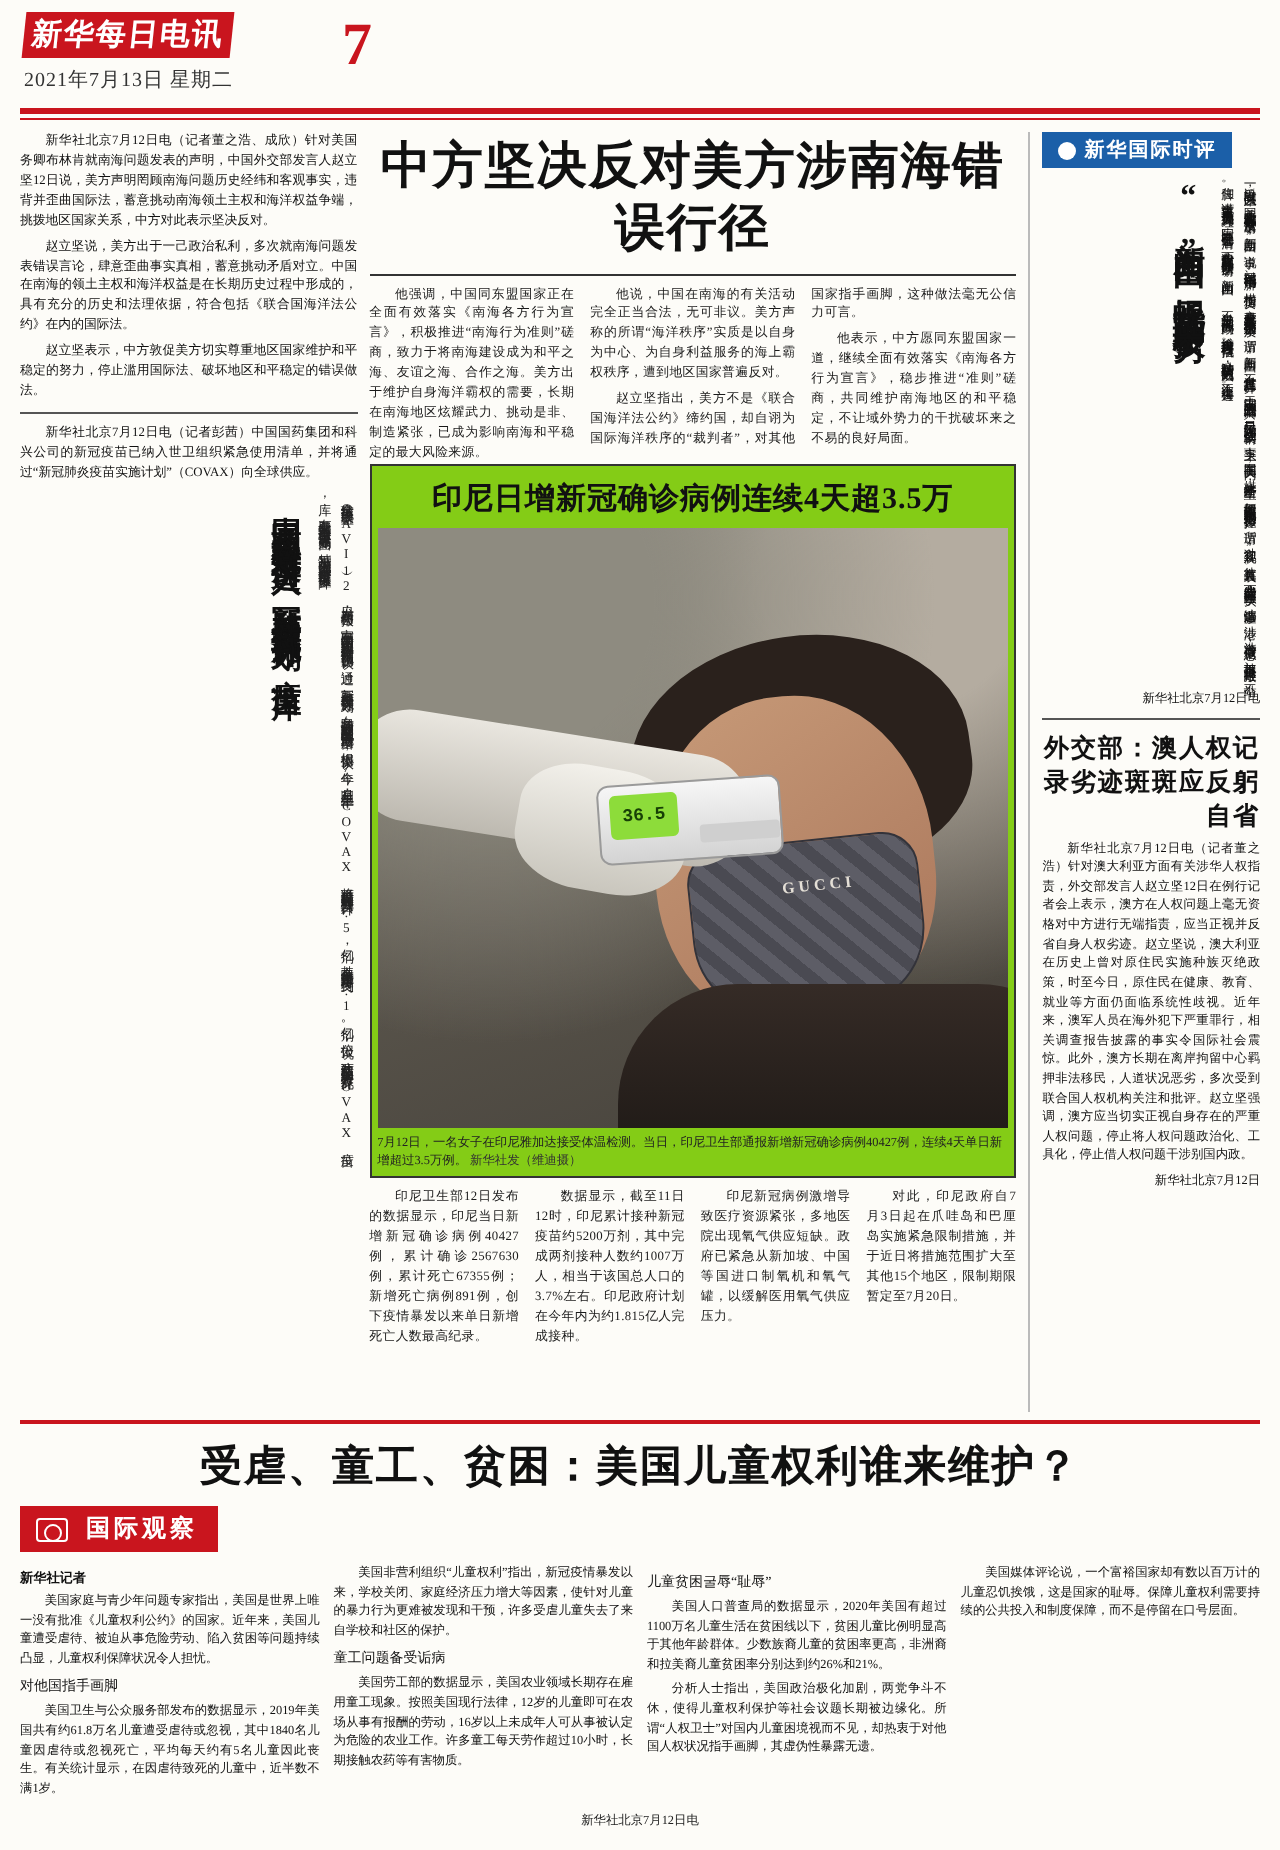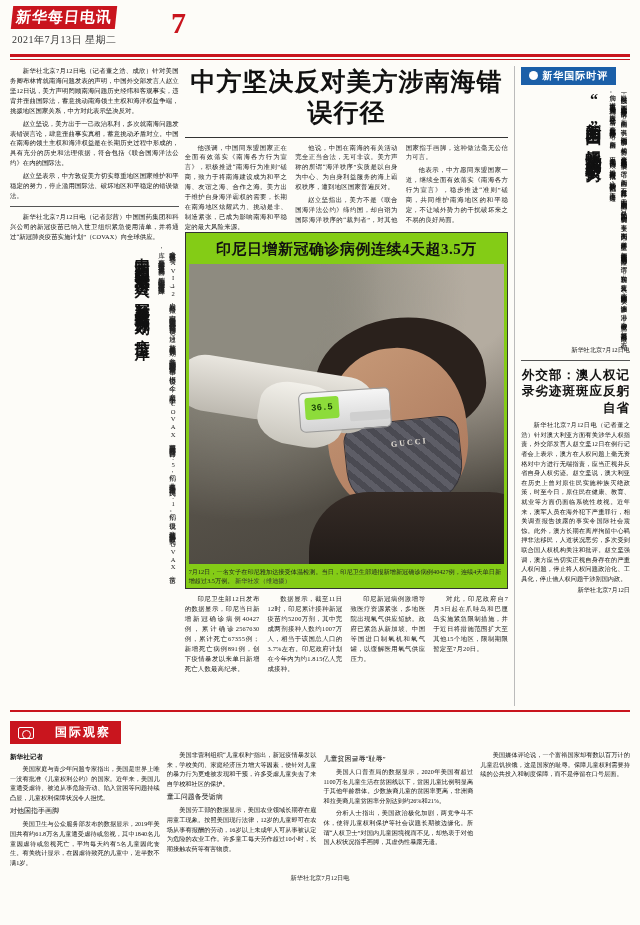--- a/index.html
+++ b/index.html
@@ -33,21 +33,21 @@
   .rule-thin { height:1px; background:#c9151e; margin-top:2px; }
 
   
   .cols { display:flex; gap:6px; margin-top:6px; height:640px; }
   .col-left { width:172px; }
   .col-mid { width:330px; }
   .col-right { width:118px; border-left:1px solid #bbb; padding-left:6px; }
 
   .headline-main {
     font-size:25px; font-weight:bold; letter-spacing:1px; text-align:center;
-    line-height:1.25; margin:2px 0 6px 0; font-family:Liberation Mono, monospace;
+    line-height:1.25; margin:2px 0 6px 0; font-family:Liberation Serif, serif;
   }
   .hl-rule { border-bottom:1px solid #333; margin-bottom:5px; }
 
   .body-text {
     font-size:6.4px; line-height:1.55; text-align:justify; color:#1a1a1a;
     column-gap:8px; letter-spacing:0.2px;
   }
   .body-text p { margin:0 0 3px 0; text-indent:2em; }
   .three-col { column-count:3; }
 
@@ -125,21 +125,21 @@
   .photo-credit { color:#333; }
 
   
   .band { margin-top:6px; border-top:2px solid #c9151e; padding-top:5px; }
   .headline-2 {
     font-size:21px; font-weight:bold; text-align:center; letter-spacing:1px; margin:2px 0 6px 0;
   }
   .tag-row { display:flex; align-items:center; gap:6px; margin:4px 0 6px 0; }
   .tag-red {
     background:#c9151e; color:#fff; font-size:12px; font-weight:bold; padding:3px 10px 3px 8px;
-    letter-spacing:2px; display:inline-flex; align-items:center; gap:21px;
+    letter-spacing:2px; display:inline-flex; align-items:center; gap:9px;
   }
   .tag-icon { width:16px; height:12px; border:1.5px solid #fff; border-radius:2px; position:relative; display:inline-block;}
   .tag-icon::before{content:""; position:absolute; left:3px; top:2.5px; width:7px; height:7px; border:1.5px solid #fff; border-radius:50%;}
   .kicker { font-size:6.6px; font-weight:bold; margin:3px 0 2px 0; }
 
   
   .badge-blue {
     background:#1b5fa8; color:#fff; font-size:10px; font-weight:bold; padding:2px 8px;
     display:inline-flex; align-items:center; gap:4px; letter-spacing:1px; margin-bottom:4px;
   }
@@ -250,20 +250,21 @@
       <div class="hr-dark"></div>
       <div class="right-title2">外交部：澳人权记录劣迹斑斑应反躬自省</div>
       <div class="tiny">
         <p>新华社北京7月12日电（记者董之浩）针对澳大利亚方面有关涉华人权指责，外交部发言人赵立坚12日在例行记者会上表示，澳方在人权问题上毫无资格对中方进行无端指责，应当正视并反省自身人权劣迹。赵立坚说，澳大利亚在历史上曾对原住民实施种族灭绝政策，时至今日，原住民在健康、教育、就业等方面仍面临系统性歧视。近年来，澳军人员在海外犯下严重罪行，相关调查报告披露的事实令国际社会震惊。此外，澳方长期在离岸拘留中心羁押非法移民，人道状况恶劣，多次受到联合国人权机构关注和批评。赵立坚强调，澳方应当切实正视自身存在的严重人权问题，停止将人权问题政治化、工具化，停止借人权问题干涉别国内政。</p>
       </div>
       <div class="end-note">新华社北京7月12日</div>
     </div>
   </div>
 
   <div class="band bottom-sec">
+    <div class="headline-2">受虐、童工、贫困：美国儿童权利谁来维护？</div>
     <div class="tag-row">
       <span class="tag-red">
         <span class="tag-icon"></span>
         <span>国际观察</span>
       </span>
     </div>
     <div class="bottom-cols">
       <div class="bc">
         <div class="kicker">新华社记者</div>
         <div class="tiny">

